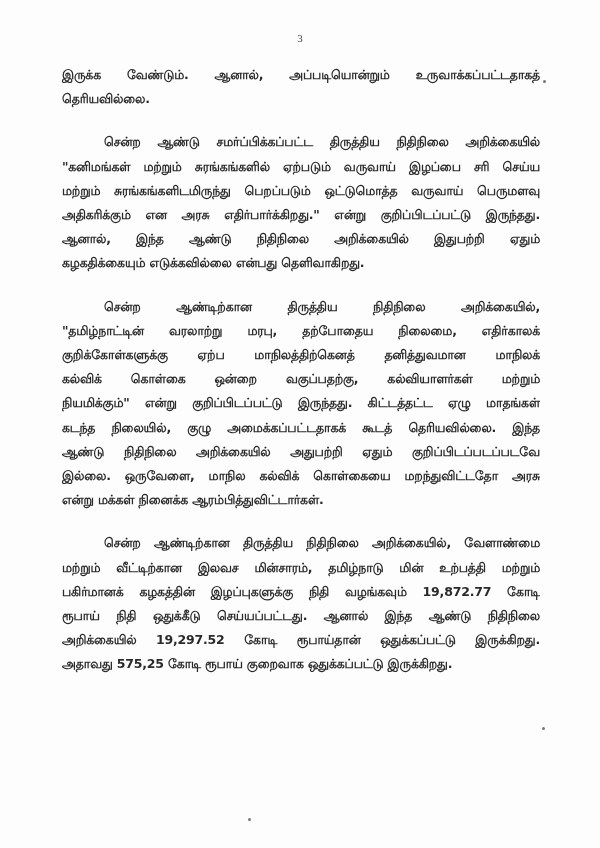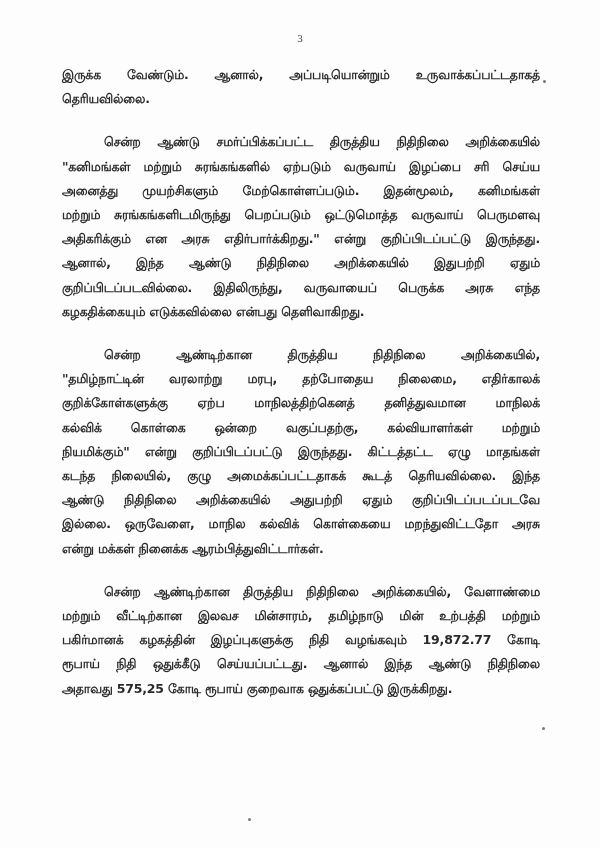--- a/index.html
+++ b/index.html
@@ -74,45 +74,44 @@
   <div class="body-text">
 
     <p class="para">
       <span class="line">இருக்க வேண்டும். ஆனால், அப்படியொன்றும் உருவாக்கப்பட்டதாகத்</span>
       <span class="line last">தெரியவில்லை.</span>
     </p>
 
     <p class="para">
       <span class="line first">சென்ற ஆண்டு சமர்ப்பிக்கப்பட்ட திருத்திய நிதிநிலை அறிக்கையில்</span>
       <span class="line">"கனிமங்கள் மற்றும் சுரங்கங்களில் ஏற்படும் வருவாய் இழப்பை சரி செய்ய</span>
-      <span class="line">அனைத்து முயற்சிகளும் மேற்கொள்ளப்படும். இதன்மூலம், கனிமங்கள்</span>
       <span class="line">மற்றும் சுரங்கங்களிடமிருந்து பெறப்படும் ஒட்டுமொத்த வருவாய் பெருமளவு</span>
       <span class="line">அதிகரிக்கும் என அரசு எதிர்பார்க்கிறது." என்று குறிப்பிடப்பட்டு இருந்தது.</span>
       <span class="line">ஆனால், இந்த ஆண்டு நிதிநிலை அறிக்கையில் இதுபற்றி ஏதும்</span>
-      <span class="line">குறிப்பிடப்படவில்லை. இதிலிருந்து, வருவாயைப் பெருக்க அரசு எந்த</span>
       <span class="line last">கழகதிக்கையும் எடுக்கவில்லை என்பது தெளிவாகிறது.</span>
     </p>
 
     <p class="para">
       <span class="line first">சென்ற ஆண்டிற்கான திருத்திய நிதிநிலை அறிக்கையில்,</span>
       <span class="line">"தமிழ்நாட்டின் வரலாற்று மரபு, தற்போதைய நிலைமை, எதிர்காலக்</span>
       <span class="line">குறிக்கோள்களுக்கு ஏற்ப மாநிலத்திற்கெனத் தனித்துவமான மாநிலக்</span>
       <span class="line">கல்விக் கொள்கை ஒன்றை வகுப்பதற்கு, கல்வியாளர்கள் மற்றும்</span>
       <span class="line">நியமிக்கும்" என்று குறிப்பிடப்பட்டு இருந்தது. கிட்டத்தட்ட ஏழு மாதங்கள்</span>
       <span class="line">கடந்த நிலையில், குழு அமைக்கப்பட்டதாகக் கூடத் தெரியவில்லை. இந்த</span>
       <span class="line">ஆண்டு நிதிநிலை அறிக்கையில் அதுபற்றி ஏதும் குறிப்பிடப்படப்படவே</span>
       <span class="line">இல்லை. ஒருவேளை, மாநில கல்விக் கொள்கையை மறந்துவிட்டதோ அரசு</span>
       <span class="line last">என்று மக்கள் நினைக்க ஆரம்பித்துவிட்டார்கள்.</span>
     </p>
 
     <p class="para">
       <span class="line first">சென்ற ஆண்டிற்கான திருத்திய நிதிநிலை அறிக்கையில், வேளாண்மை</span>
       <span class="line">மற்றும் வீட்டிற்கான இலவச மின்சாரம், தமிழ்நாடு மின் உற்பத்தி மற்றும்</span>
       <span class="line">பகிர்மானக் கழகத்தின் இழப்புகளுக்கு நிதி வழங்கவும் 19,872.77 கோடி</span>
       <span class="line">ரூபாய் நிதி ஒதுக்கீடு செய்யப்பட்டது. ஆனால் இந்த ஆண்டு நிதிநிலை</span>
+      <span class="line">அறிக்கையில் 19,297.52 கோடி ரூபாய்தான் ஒதுக்கப்பட்டு இருக்கிறது.</span>
       <span class="line last">அதாவது 575,25 கோடி ரூபாய் குறைவாக ஒதுக்கப்பட்டு இருக்கிறது.</span>
     </p>
 
   </div>
 
   <div class="speck" style="left:543px; top:80px;"></div>
   <div class="speck" style="left:542px; top:727px;"></div>
   <div class="speck" style="left:248px; top:818px;"></div>
 </div>
 

